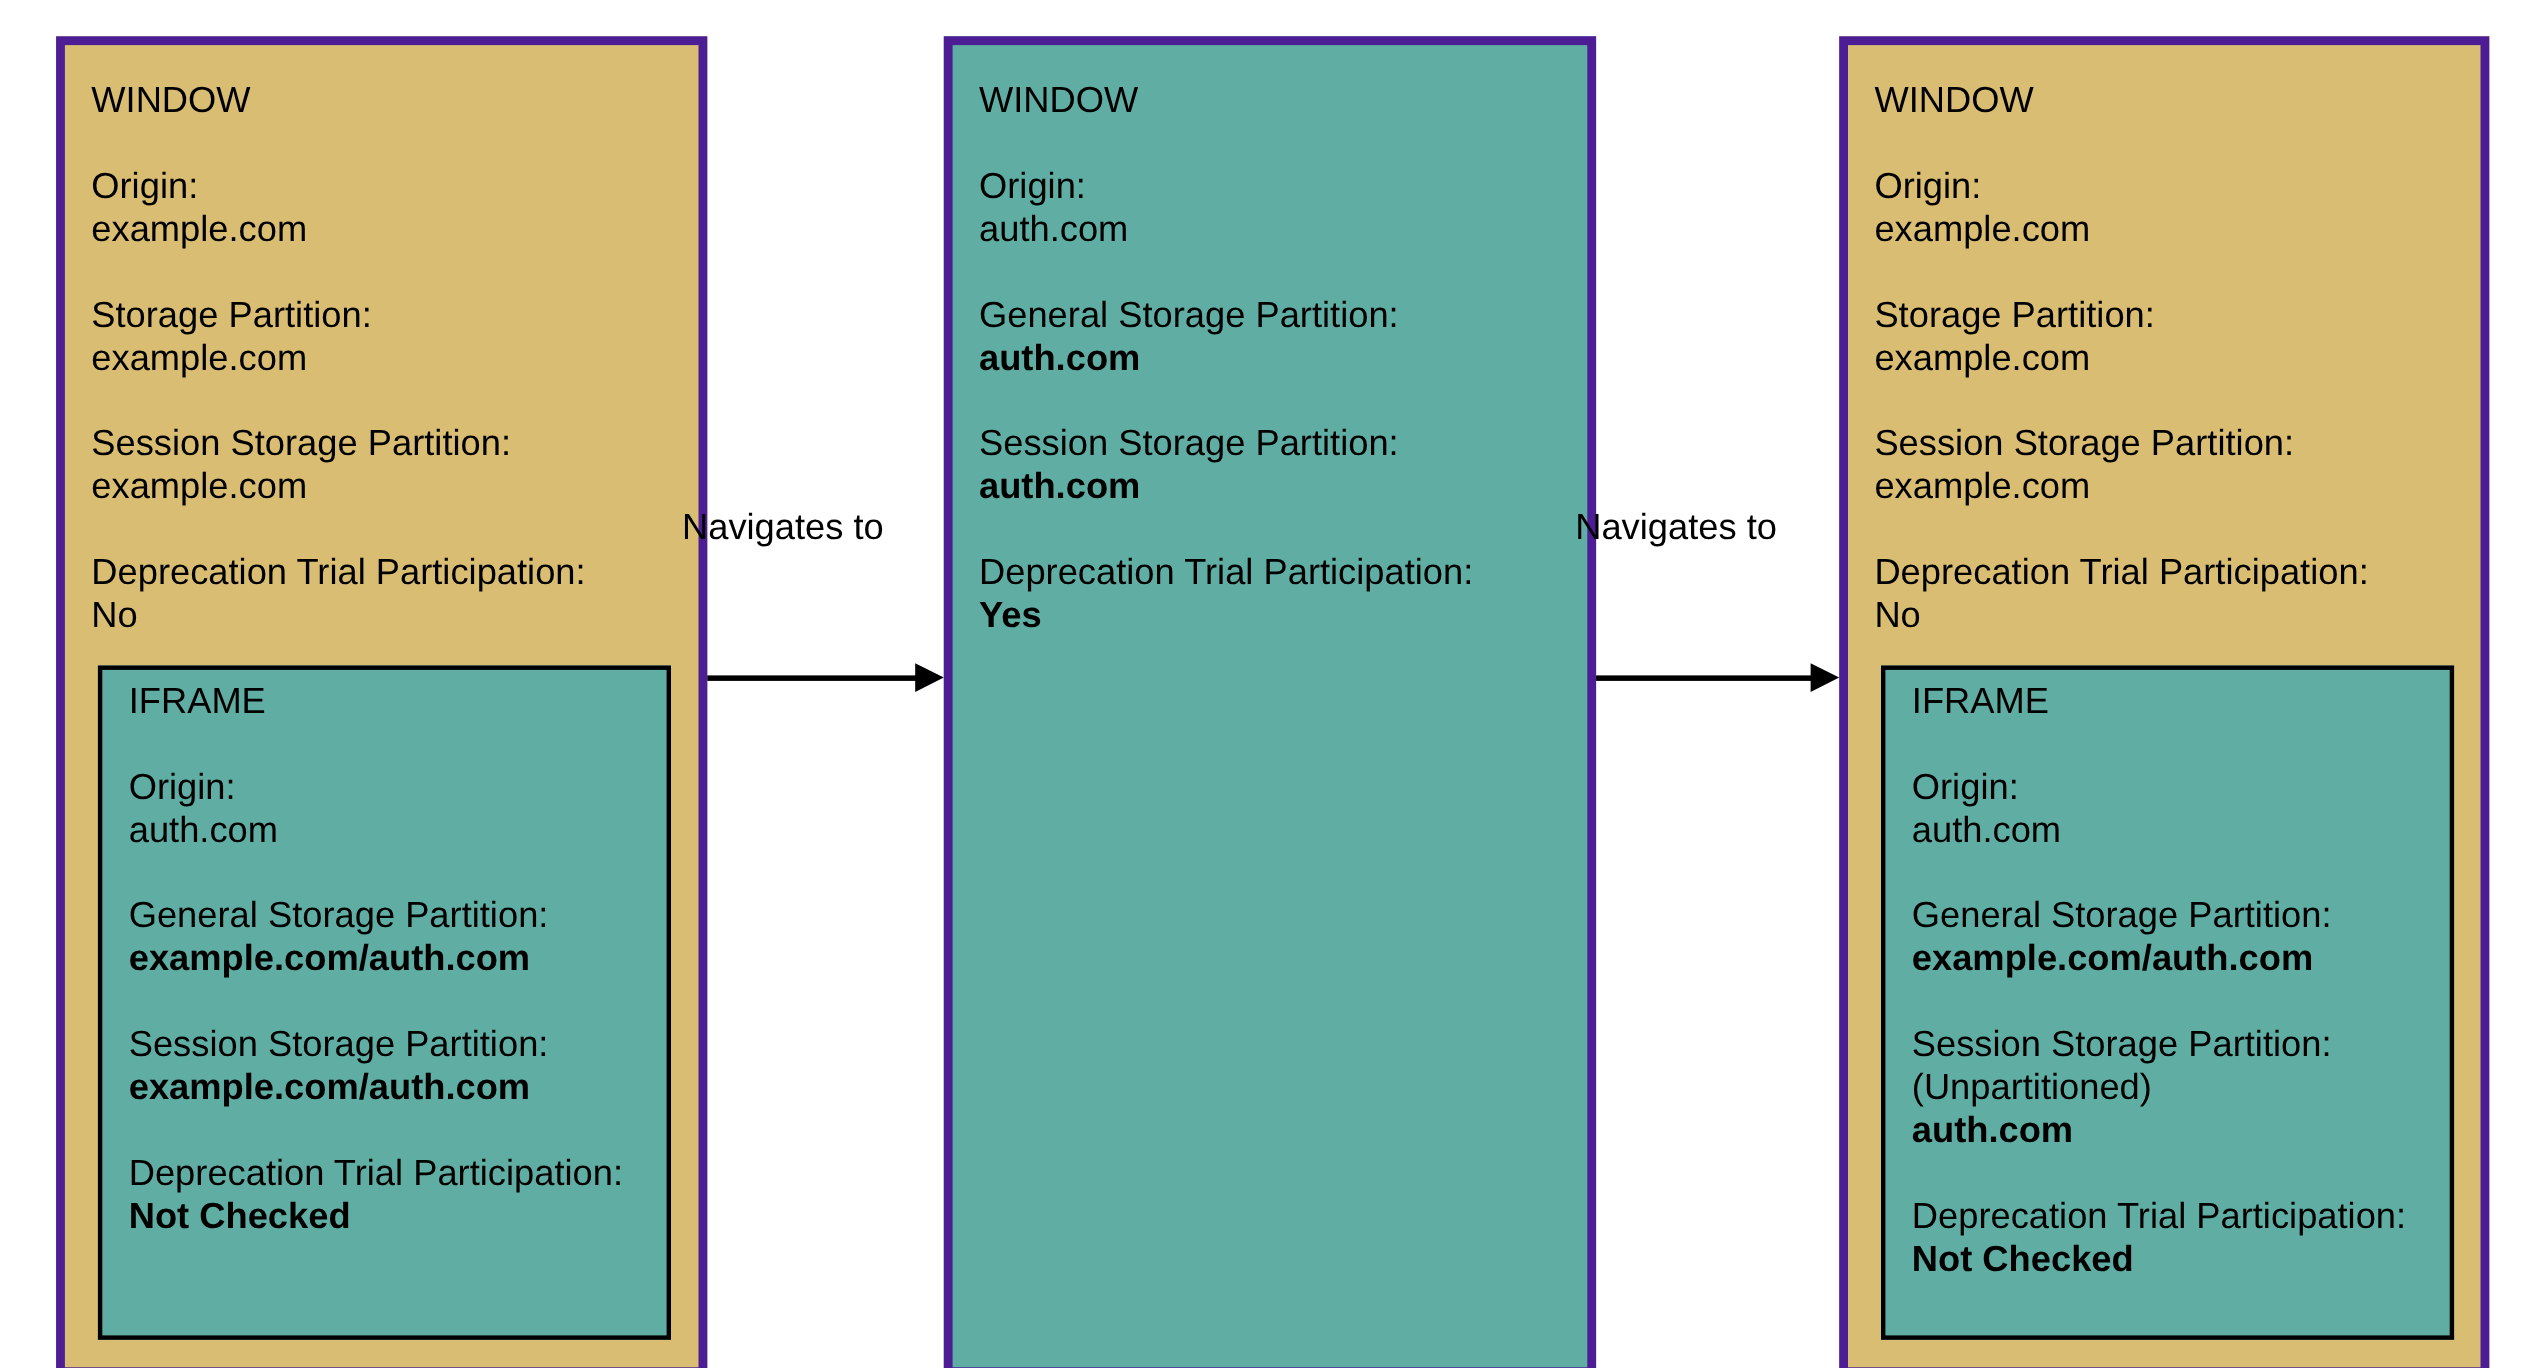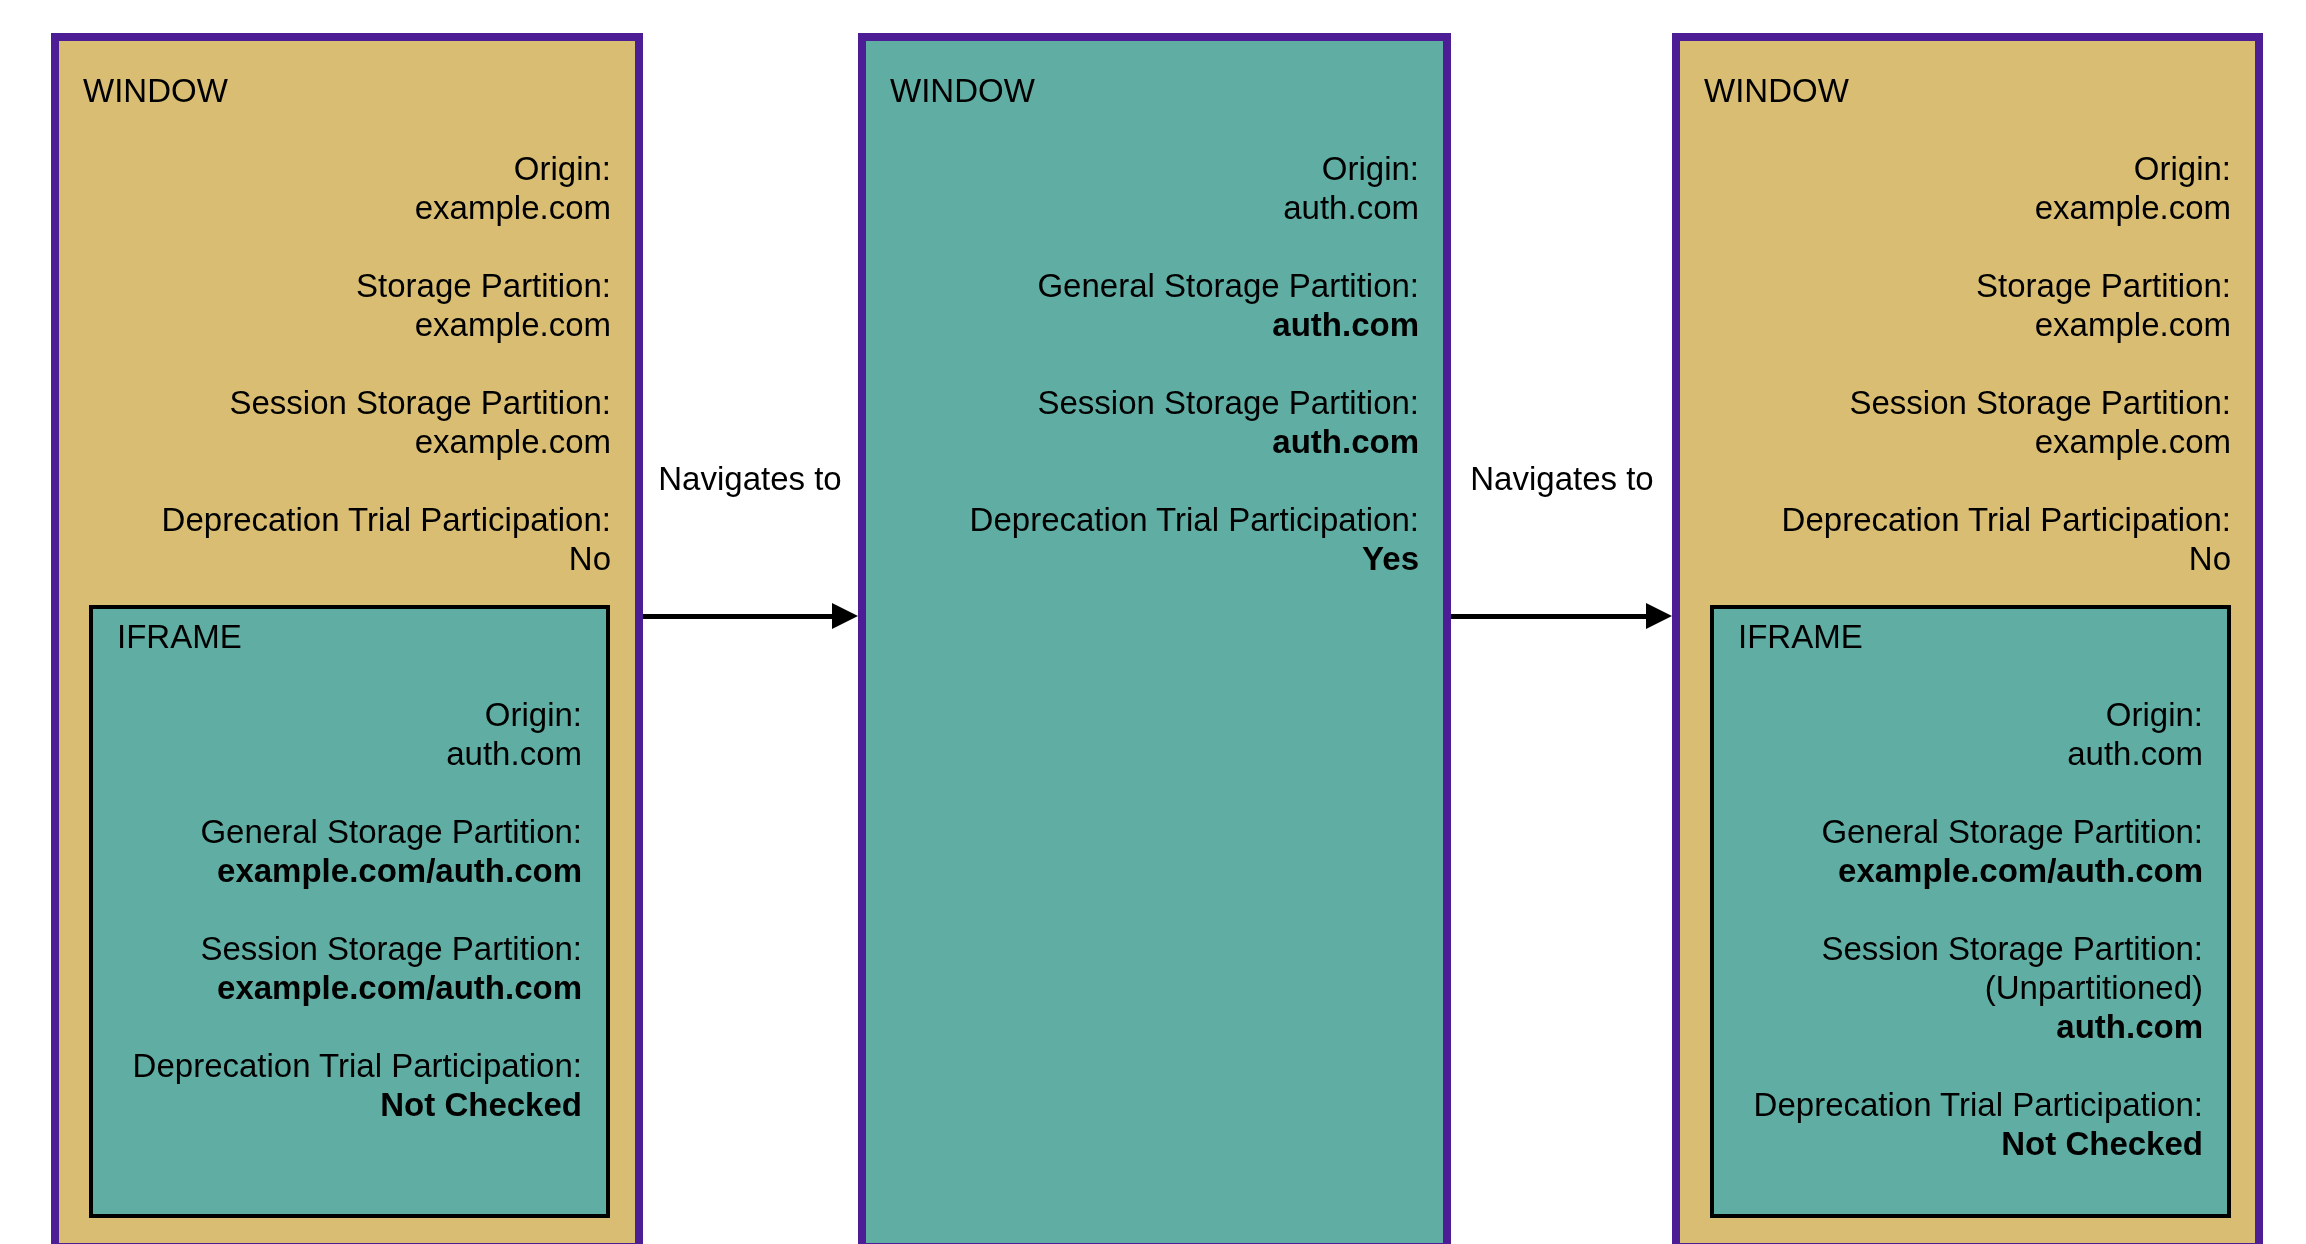--- a/index.html
+++ b/index.html
@@ -23,37 +23,37 @@
     padding: 30px 24px;
   }
   .fill-tan  { background: #d9bd73; }
   .fill-teal { background: #5fada3; }
   .win-1 { left: 51px;   width: 592px; }
   .win-2 { left: 858px;  width: 593px; }
   .win-3 { left: 1672px; width: 591px; }
   .box-title { margin-bottom: 39px; white-space: nowrap; }
   .field { margin-bottom: 39px; }
   .field:last-child { margin-bottom: 0; }
-  .line { white-space: nowrap; text-align: right; }
+  .line { white-space: nowrap; }
   .bold { font-weight: bold; }
   .iframe-box {
     position: absolute;
     top: 564px;
     left: 30px;
     width: 521px;
     height: 613px;
     border: 4px solid #000000;
     box-sizing: border-box;
     padding: 8px 24px;
   }
   .nav-label {
     position: absolute;
     top: 459px;
     width: 260px;
-    text-align: center;
+    text-align: left;
     white-space: nowrap;
   }
   .nav-label-1 { left: 620px; }
   .nav-label-2 { left: 1432px; }
   .arrow { position: absolute; top: 616px; height: 0; }
   .arrow-1 { left: 643px;  width: 215px; }
   .arrow-2 { left: 1451px; width: 221px; }
   .arrow-shaft {
     position: absolute;
     left: 0; right: 22px; top: -2px;

